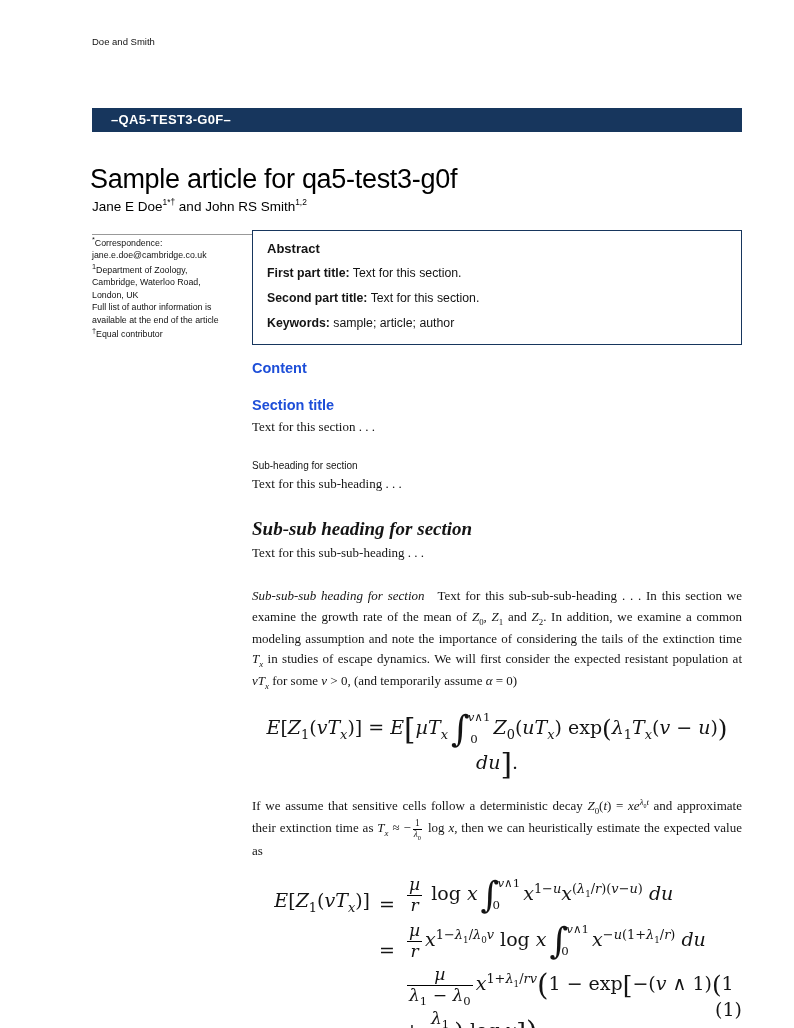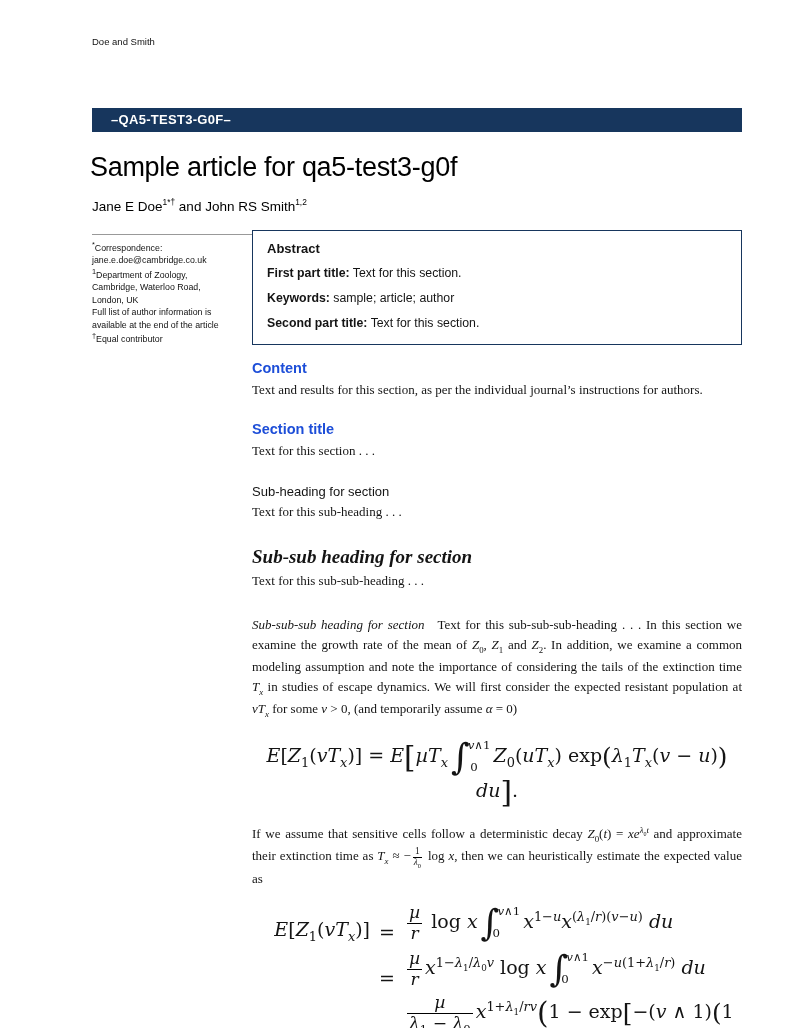--- a/index.html
+++ b/index.html
@@ -9,42 +9,42 @@
     position:relative; width:754px; height:1028px; background:#ffffff;
     font-family:"Liberation Serif","DejaVu Serif",serif; color:#141414;
     overflow:hidden; margin:0 auto;
   }
   .running { position:absolute; left:72px; top:36px;
     font-family:"Liberation Sans",sans-serif; font-size:9.5px; color:#111; }
   .banner { position:absolute; left:72px; top:108px; width:650px; height:24px;
     background:var(--accent,#17365d); color:#ffffff;
     font-family:"Liberation Sans",sans-serif; font-weight:bold; font-size:13px;
     line-height:24px; padding-left:19px; letter-spacing:0.3px; }
-  .title { position:absolute; left:70px; top:152px; width:650px;
+  .title { position:absolute; left:70px; top:164px; width:650px;
     font-family:"Liberation Sans",sans-serif; font-weight:normal;
     font-size:27px; letter-spacing:-0.3px; color:#000; }
   .authors { position:absolute; left:72px; top:197px;
     font-family:"Liberation Sans",sans-serif; font-size:13.5px; color:#000; }
   .authors sup { font-size:0.62em; }
   .sidenotes { position:absolute; left:72px; top:234px; width:160px;
     font-family:"Liberation Sans",sans-serif; font-size:8.8px; line-height:1.42;
-    color:#111; border-top:1px solid #999; padding-top:5px; }
+    color:#111; border-top:1px solid #999; }
   .abstract { position:absolute; left:232px; top:230px; width:490px;
     border:1px solid var(--accent,#17365d); padding:10px 14px 12px 14px;
     font-family:"Liberation Sans",sans-serif; font-size:12.3px; }
   .abstract .abs-title { font-weight:bold; font-size:13px; margin-bottom:9px; }
   .abstract .abs-line { margin-bottom:7px; line-height:1.45; }
   .abstract .abs-line:last-child { margin-bottom:0; }
   .abs-label { font-weight:bold; }
   .main { position:absolute; left:232px; top:360px; width:490px; }
   .h-a { font-family:"Liberation Sans",sans-serif; font-weight:bold;
     font-size:14.5px; margin:0 0 4px 0; color:#1d4ed8; }
   .h-a.spaced { margin-top:21px; }
   .h-b { font-family:"Liberation Sans",sans-serif; font-weight:normal;
-    font-size:13px; margin:23px 0 3px 0; }
+    font-size:10px; margin:23px 0 3px 0; }
   .h-c { font-style:italic; font-size:19px; margin:24px 0 3px 0; }
   .para { font-size:13px; line-height:1.55; text-align:justify; }
   .runin { font-style:italic; margin-right:13px; }
   .p-block { margin-top:23px; }
   
   .math, .math i { font-family:"DejaVu Serif","DejaVu Sans",serif; }
   .math { font-size:19px; }
   .math sup, .para sup { font-size:0.68em; }
   .math sub, .para sub { font-size:0.68em; }
   .disp-eq { margin:17px 0 15px 0; text-align:center; }
@@ -85,31 +85,30 @@
   <div class="authors">Jane E Doe<sup>1*†</sup> and John RS Smith<sup>1,2</sup></div>
 
   <aside class="sidenotes"><sup>*</sup>Correspondence:<br>jane.e.doe@cambridge.co.uk<br><sup>1</sup>Department of Zoology,<br>Cambridge, Waterloo Road,<br>London, UK<br>Full list of author information is<br>available at the end of the article<br><sup>†</sup>Equal contributor</aside>
 
   <section class="abstract">
     <div class="abs-title">Abstract</div>
     <div class="abs-line">
       <span class="abs-label">First part title:</span><span> Text for this section.</span>
     </div>
     <div class="abs-line">
-      <span class="abs-label">Keywords:</span><span> sample; article; author</span>
+      <span class="abs-label">Second part title:</span><span> Text for this section.</span>
     </div>
     <div class="abs-line">
-      <span class="abs-label">Second part title:</span><span> Text for this section.</span>
+      <span class="abs-label">Keywords:</span><span> sample; article; author</span>
     </div>
   </section>
 
   <main class="main">
 
     <h2 class="h-a">Content</h2>
-    <p class="para">Text and results for this section, as per the individual journal’s instructions for authors.</p>
 
     <h2 class="h-a spaced">Section title</h2>
     <p class="para">Text for this section . . .</p>
 
     <h3 class="h-b">Sub-heading for section</h3>
     <p class="para">Text for this sub-heading . . .</p>
 
     <h4 class="h-c">Sub-sub heading for section</h4>
     <p class="para">Text for this sub-sub-heading . . .</p>
 

